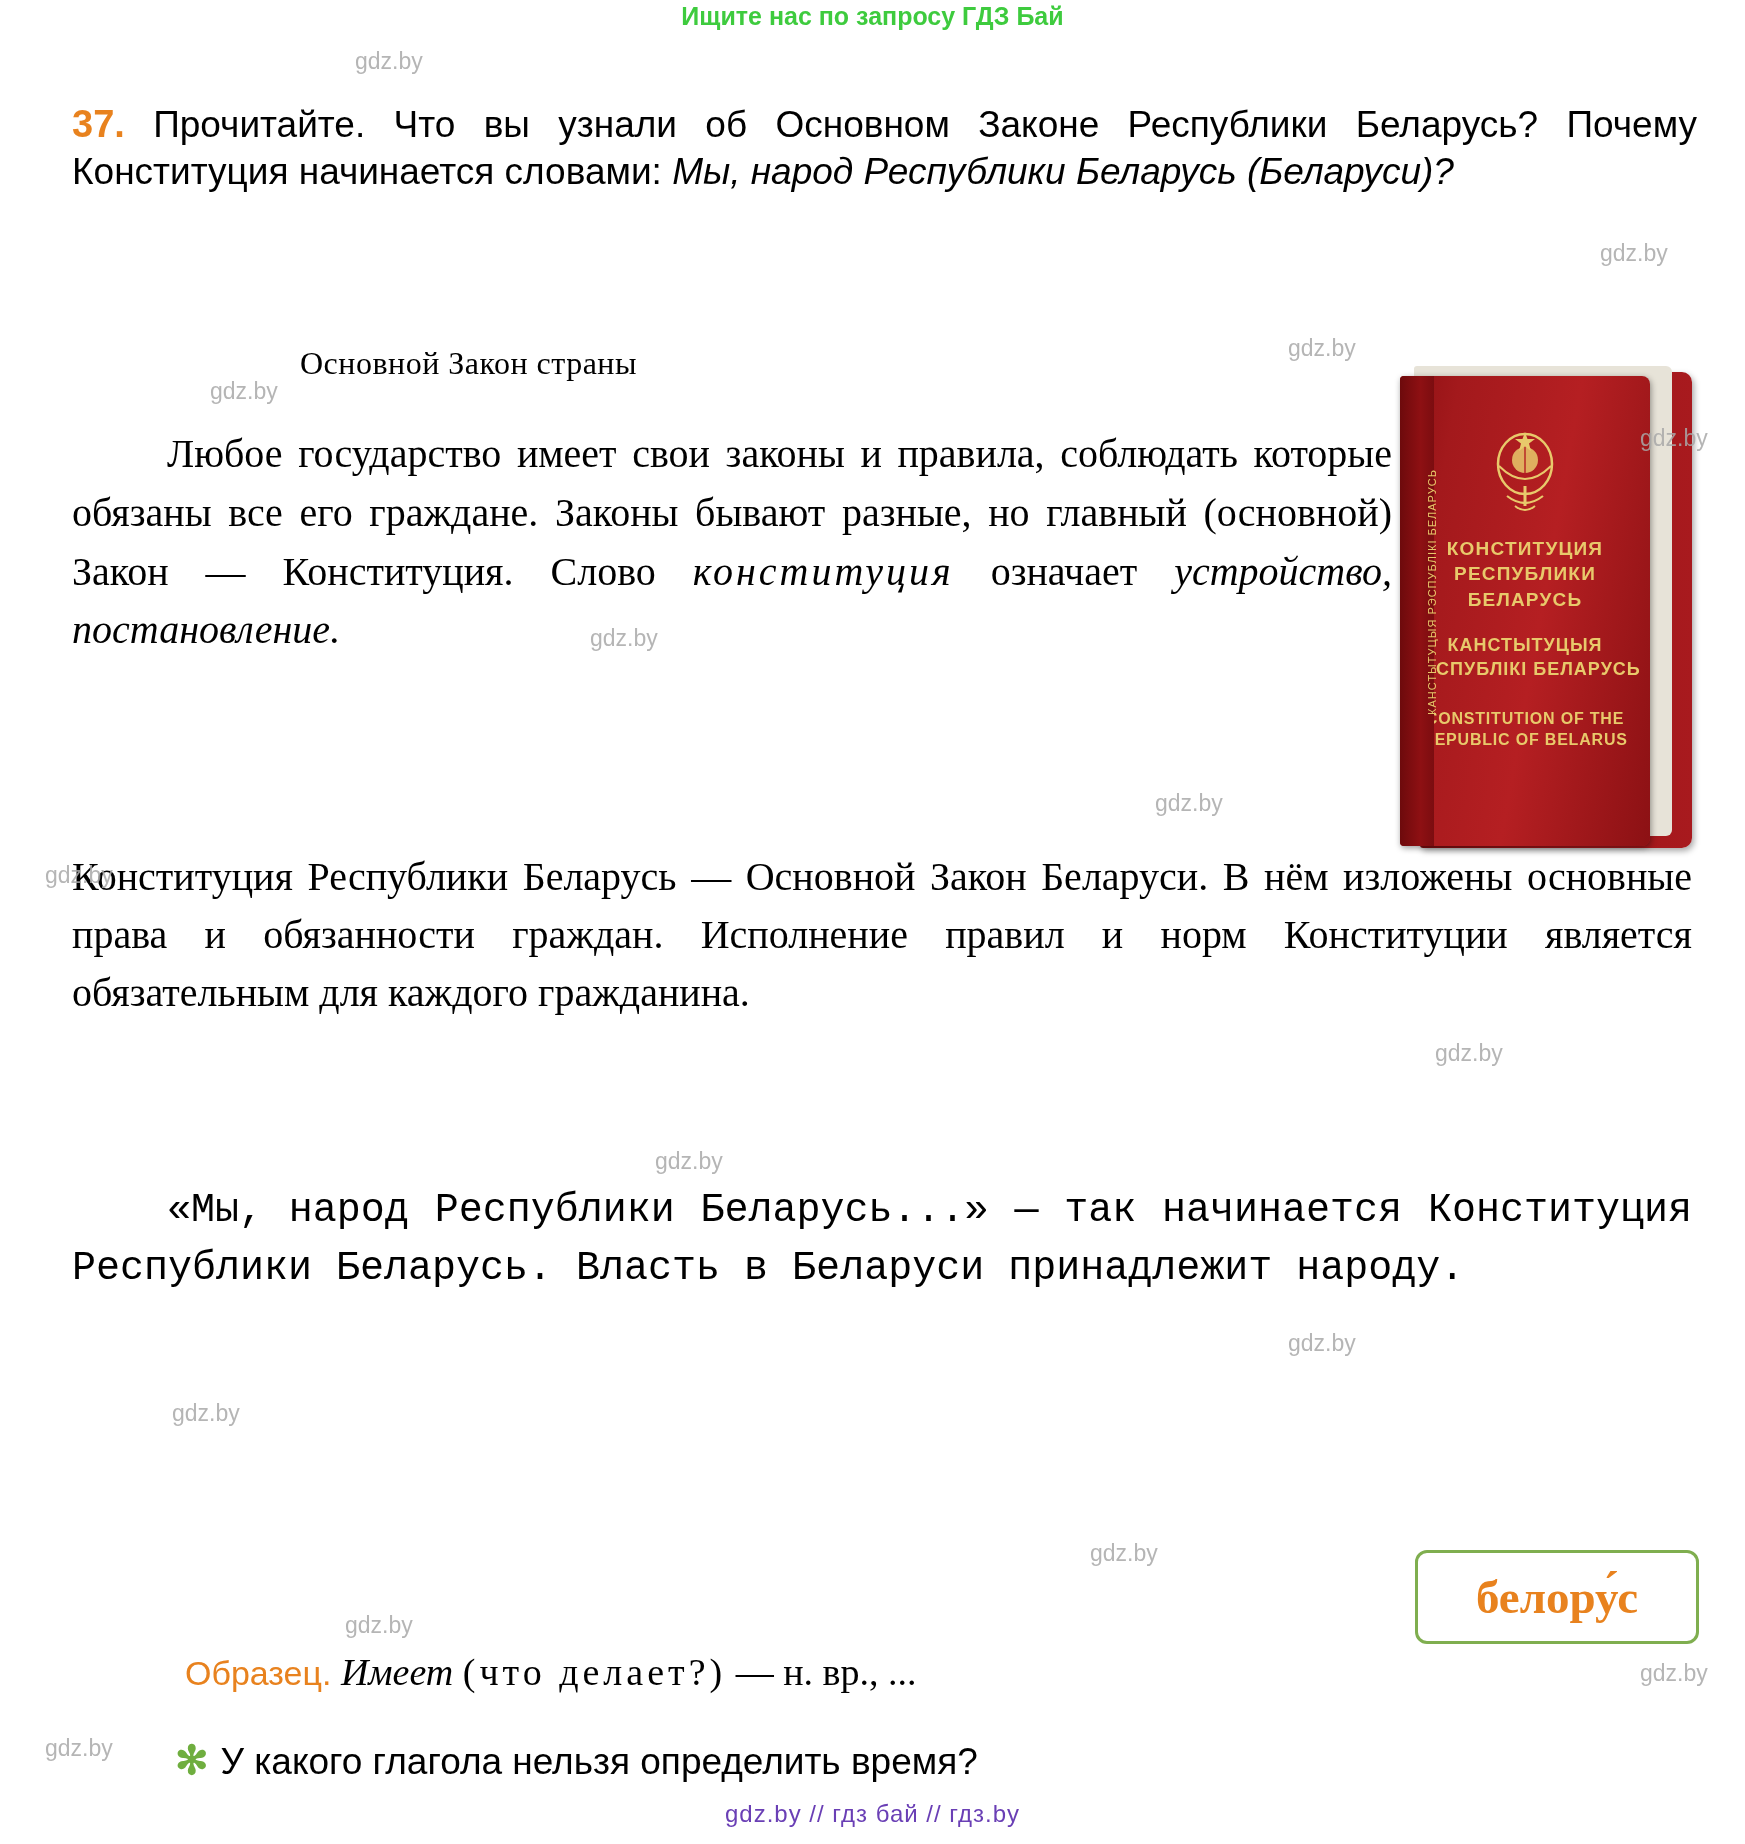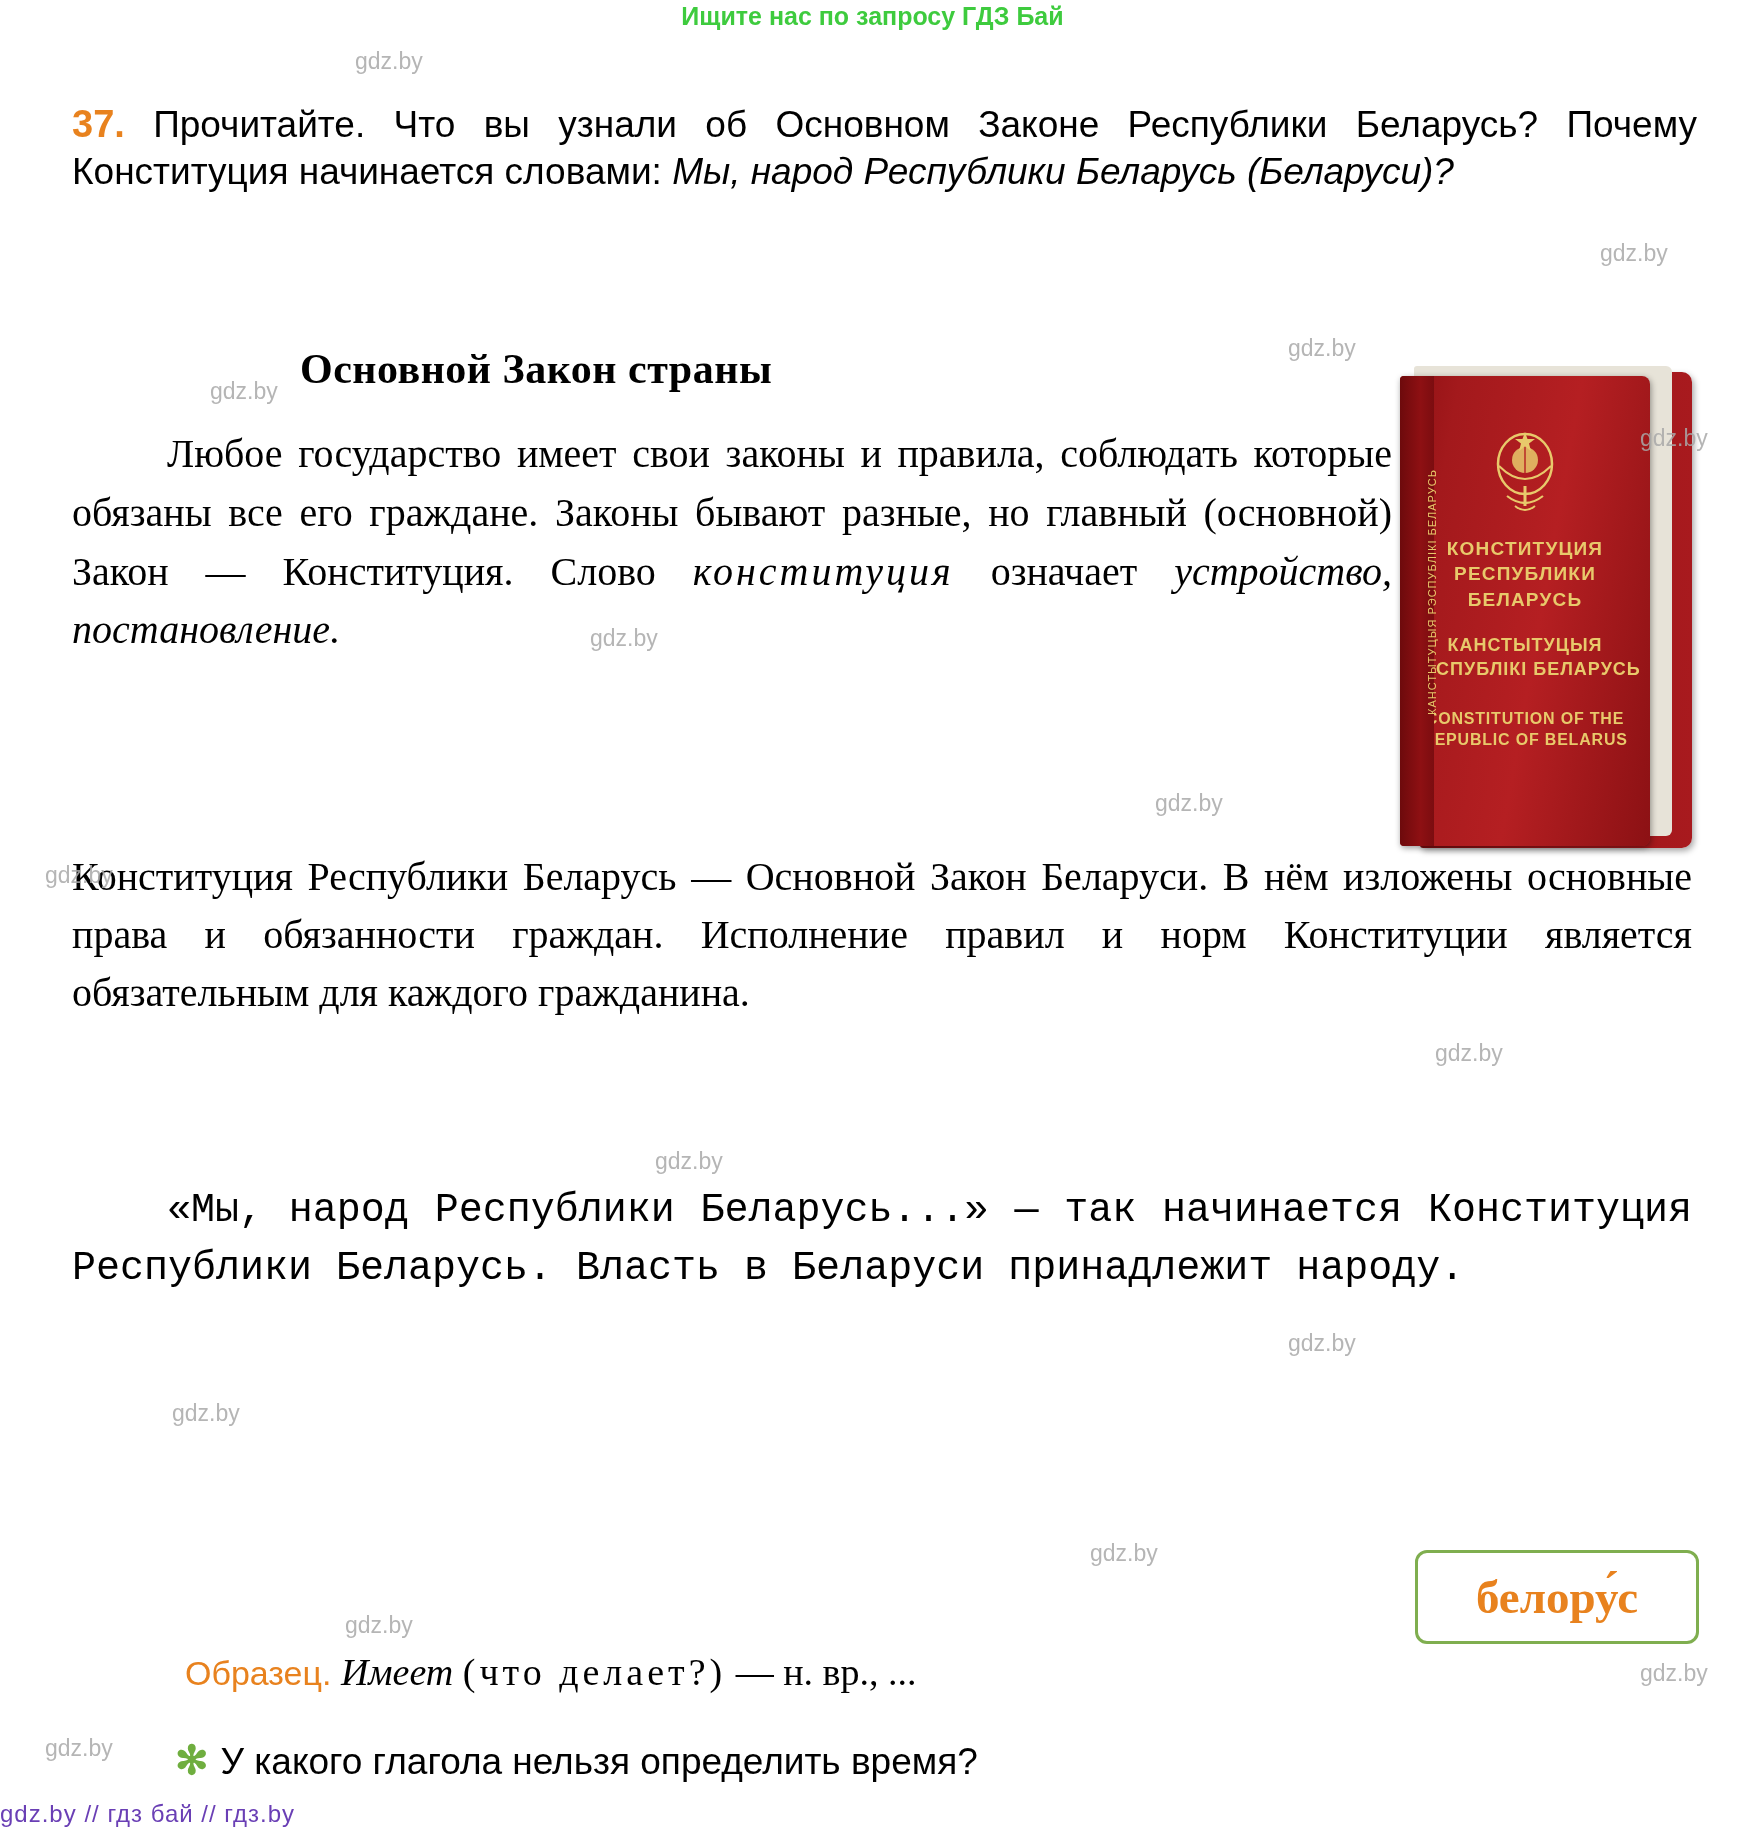--- a/index.html
+++ b/index.html
@@ -60,22 +60,22 @@
     color: #000;
     text-align: justify;
   }
   .ex-text .it { font-style: italic; }
   
   .article-title {
     position: absolute;
     left: 300px;
     top: 345px;
     font-family: "Liberation Serif", serif;
-    font-weight: bold;
-    font-size: 42px;
+    font-weight: normal;
+    font-size: 32px;
     letter-spacing: 0.5px;
   }
   
   .col-narrow {
     position: absolute;
     left: 72px;
     top: 425px;
     width: 1320px;
     font-family: "Liberation Serif", serif;
     font-size: 40px;
@@ -255,21 +255,21 @@
     font-size: 40px;
     font-weight: bold;
     margin-right: 12px;
   }
   
   .footer {
     position: absolute;
     left: 0;
     top: 1800px;
     width: 1745px;
-    text-align: left;
+    text-align: center;
     color: #6a3fb5;
     font-size: 24px;
     font-family: "Liberation Sans", sans-serif;
     letter-spacing: 1px;
   }
 </style>
 </head>
 <body>
 
 <div class="page">

